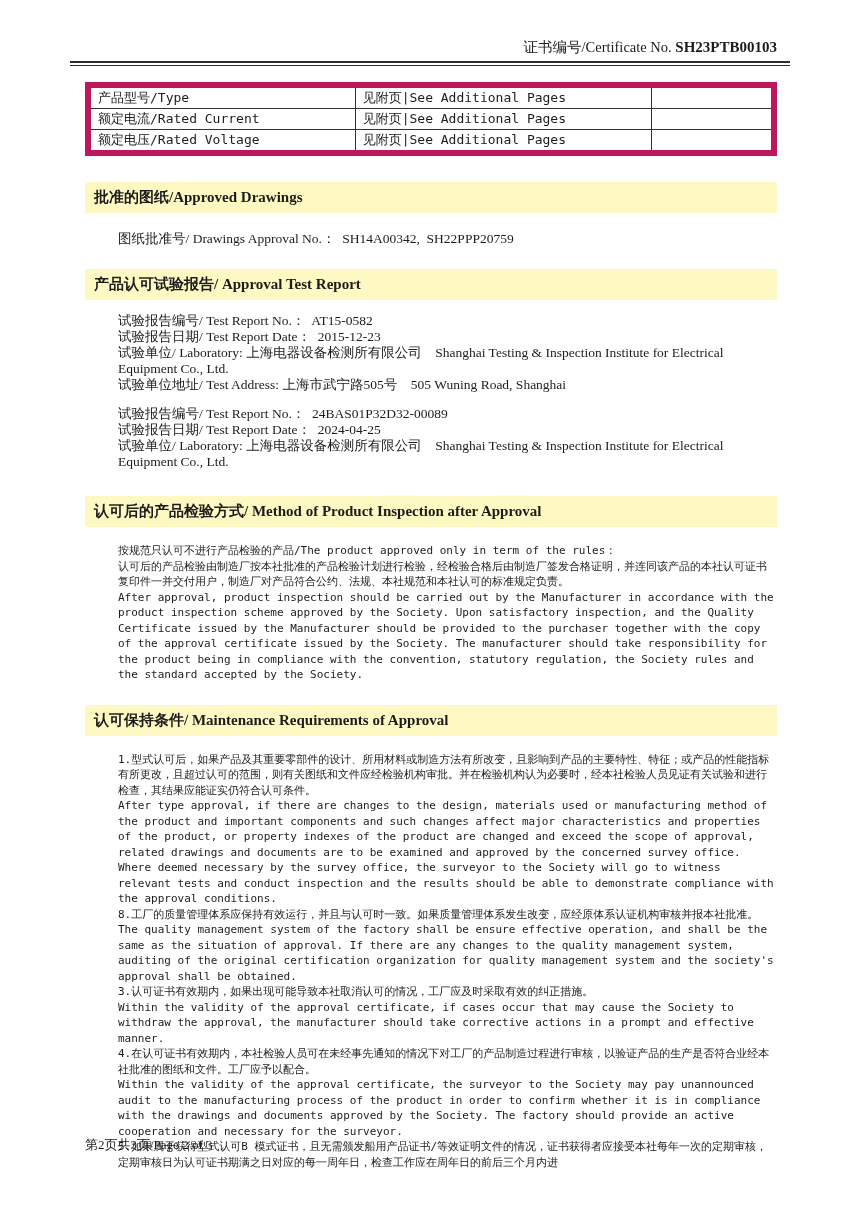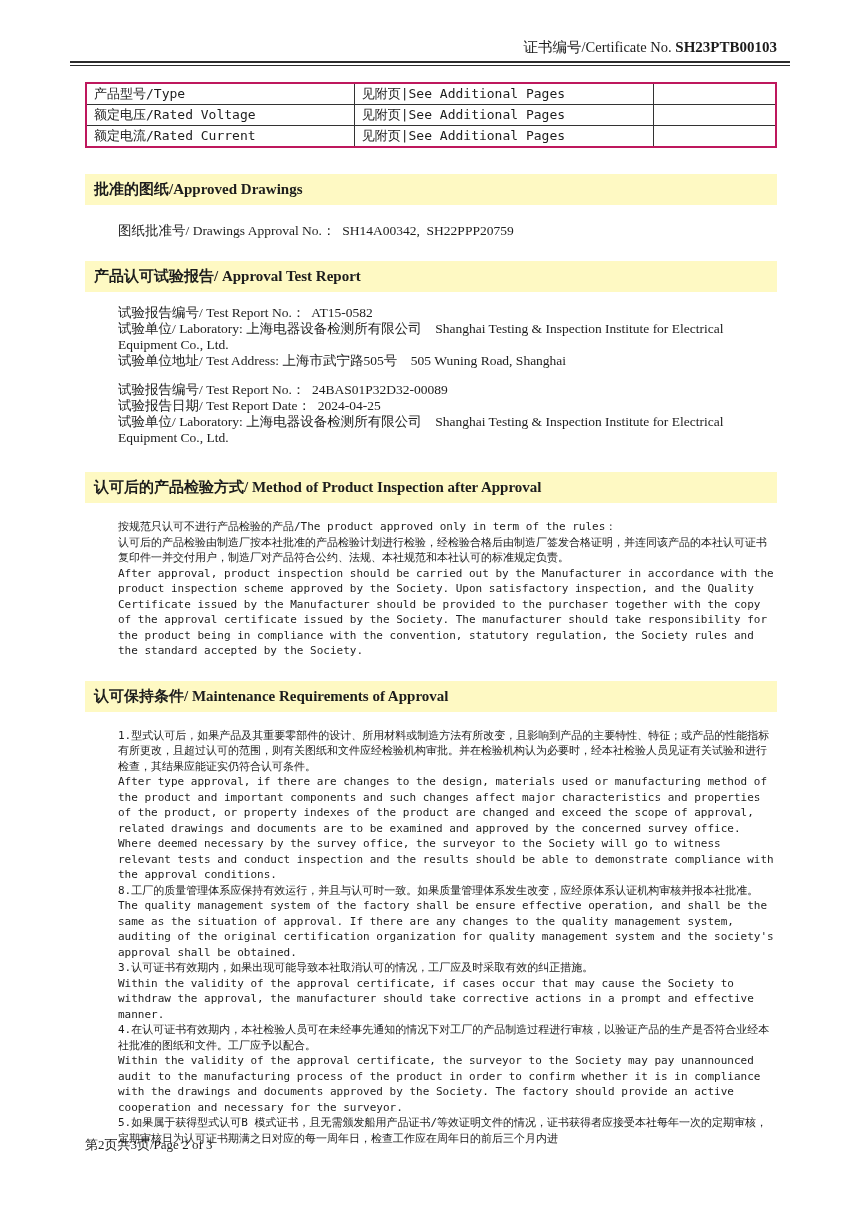--- a/index.html
+++ b/index.html
@@ -25,21 +25,21 @@
     border-top:2.5px solid #2b2b2b;
     border-bottom:1px solid #2b2b2b;
   }
   
   .spec-table {
     margin:16px 0 0 85px;
     border-collapse:collapse;
     width:692px;
     font-family:"DejaVu Sans Mono", monospace;
     font-size:13px;
-    border:2px solid #be185d;
+    border:6px solid #be185d;
   }
   .spec-table td {
     border:1px solid #333;
     padding:1px 7px;
     height:18px;
     white-space:pre-wrap;
   }
   .col-label { width:255px; }
   .col-value { width:287px; }
   .col-extra { width:108px; }
@@ -89,39 +89,40 @@
   <div class="double-rule"></div>
 
   <table class="spec-table">
     <tbody>
       <tr>
         <td class="col-label">产品型号/Type</td>
         <td class="col-value">见附页|See Additional Pages</td>
         <td class="col-extra"></td>
       </tr>
       <tr>
-        <td class="col-label">额定电压/Rated Voltage</td>
+        <td class="col-label">额定电流/Rated Current</td>
         <td class="col-value">见附页|See Additional Pages</td>
         <td class="col-extra"></td>
       </tr>
       <tr>
-        <td class="col-label">额定电流/Rated Current</td>
+        <td class="col-label">额定电压/Rated Voltage</td>
         <td class="col-value">见附页|See Additional Pages</td>
         <td class="col-extra"></td>
       </tr>
     </tbody>
   </table>
 
   <div class="section-band">批准的图纸/Approved Drawings</div>
   <div class="drawings-line">图纸批准号/ Drawings Approval No.：  SH14A00342,  SH22PPP20759</div>
 
   <div class="section-band band-tight">产品认可试验报告/ Approval Test Report</div>
 
   <div class="report-block">
     <div class="rline">试验报告编号/ Test Report No.：  AT15-0582</div>
+    <div class="rline">试验报告日期/ Test Report Date：  2015-12-23</div>
     <div class="rline">试验单位/ Laboratory: 上海电器设备检测所有限公司    Shanghai Testing &amp; Inspection Institute for Electrical Equipment Co., Ltd.</div>
     <div class="rline">试验单位地址/ Test Address: 上海市武宁路505号    505 Wuning Road, Shanghai</div>
   </div>
 
   <div class="report-block">
     <div class="rline">试验报告编号/ Test Report No.：  24BAS01P32D32-00089</div>
     <div class="rline">试验报告日期/ Test Report Date：  2024-04-25</div>
     <div class="rline">试验单位/ Laboratory: 上海电器设备检测所有限公司    Shanghai Testing &amp; Inspection Institute for Electrical Equipment Co., Ltd.</div>
   </div>
 

